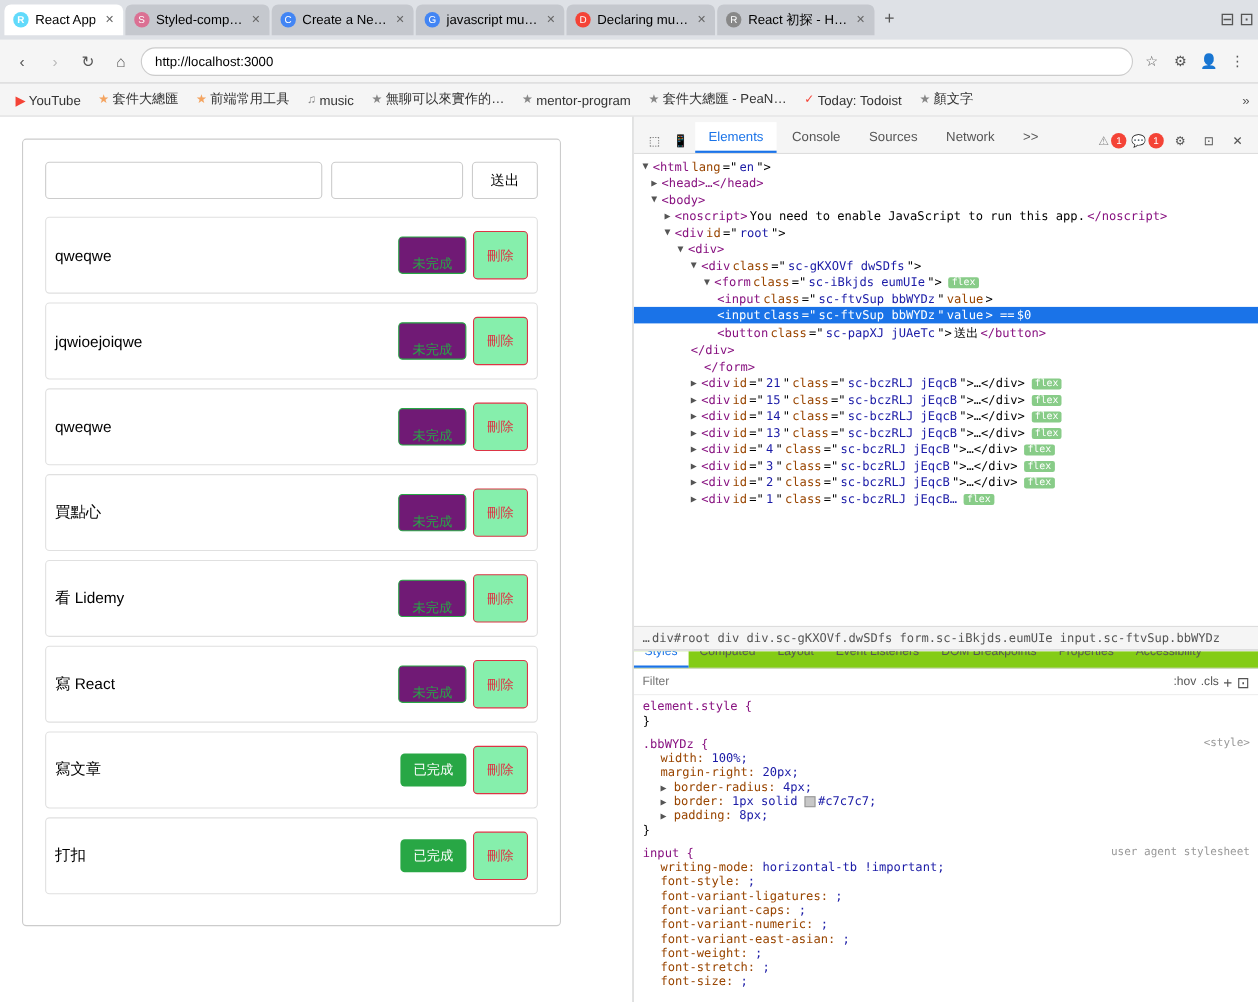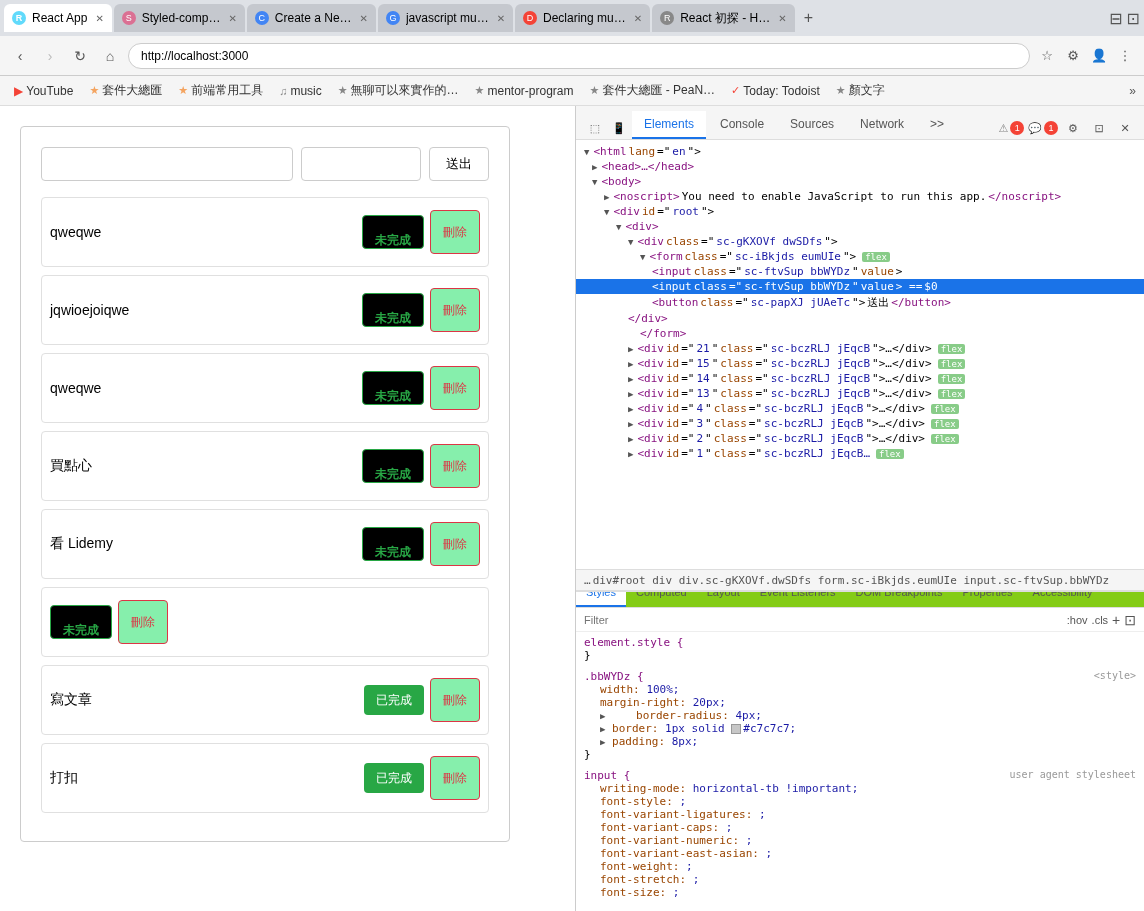--- a/index.html
+++ b/index.html
@@ -37,21 +37,21 @@
 
     
     .react-page { width: 575px; background: #fff; overflow-y: auto; padding: 20px; flex-shrink: 0; }
     .todo-container { border: 1px solid #ccc; border-radius: 4px; padding: 20px; max-width: 490px; }
     .todo-form { display: flex; gap: 8px; margin-bottom: 16px; }
     .todo-input { flex: 1; height: 34px; border: 1px solid #ccc; border-radius: 4px; padding: 0 8px; font-size: 13px; }
     .todo-input-2 { width: 120px; height: 34px; border: 1px solid #ccc; border-radius: 4px; padding: 0 8px; font-size: 13px; }
     .todo-submit { height: 34px; padding: 0 16px; background: #fff; border: 1px solid #ccc; border-radius: 4px; cursor: pointer; font-size: 13px; }
     .todo-item { display: flex; align-items: center; padding: 12px 8px; border: 1px solid #e0e0e0; border-radius: 4px; margin-bottom: 8px; }
     .todo-text { flex: 1; font-size: 14px; }
-    .btn-incomplete { height: 30px; padding: 16px 12px; border: 1px solid #28a745; color: #28a745; background: #000000; border-radius: 4px; cursor: pointer; font-size: 12px; margin-right: 6px; white-space: nowrap; font-weight: bold; }
+    .btn-incomplete { height: 30px; padding: 16px 12px; border: 1px solid #28a745; color: #28a745; background: #701a75; border-radius: 4px; cursor: pointer; font-size: 12px; margin-right: 6px; white-space: nowrap; }
     .btn-complete { height: 30px; padding: 0 12px; border: none; color: #fff; background: #28a745; border-radius: 4px; cursor: pointer; font-size: 12px; margin-right: 6px; white-space: nowrap; }
     .btn-delete { height: 44px; padding: 0 12px; border: 1px solid #dc3545; color: #dc3545; background: #86efac; border-radius: 4px; cursor: pointer; font-size: 12px; white-space: nowrap; }
 
     
     .devtools { flex: 1; background: #fff; border-left: 1px solid #ccc; display: flex; flex-direction: column; font-size: 11px; overflow: hidden; }
     .devtools-tabs { height: 34px; display: flex; align-items: flex-end; padding: 0 8px; border-bottom: 1px solid #ddd; background: #f5f5f5; gap: 2px; }
     .devtools-tab { height: 28px; padding: 0 12px; border: none; background: transparent; cursor: pointer; font-size: 12px; color: #555; border-bottom: 2px solid transparent; }
     .devtools-tab.active { color: #1a73e8; border-bottom: 2px solid #1a73e8; background: #fff; }
     .devtools-icons { margin-left: auto; display: flex; gap: 4px; align-items: center; }
     .devtools-icon-btn { width: 22px; height: 22px; border: none; background: transparent; cursor: pointer; font-size: 11px; color: #555; display: flex; align-items: center; justify-content: center; }
@@ -236,20 +236,21 @@
               <span class="todo-text">買點心</span>
               <button class="btn-incomplete">未完成</button>
               <button class="btn-delete">刪除</button>
             </div>
             <div class="todo-item">
               <span class="todo-text">看 Lidemy</span>
               <button class="btn-incomplete">未完成</button>
               <button class="btn-delete">刪除</button>
             </div>
             <div class="todo-item">
+              <span class="todo-text">寫 React</span>
               <button class="btn-incomplete">未完成</button>
               <button class="btn-delete">刪除</button>
             </div>
             <div class="todo-item">
               <span class="todo-text">寫文章</span>
               <button class="btn-complete">已完成</button>
               <button class="btn-delete">刪除</button>
             </div>
             <div class="todo-item">
               <span class="todo-text">打扣</span>
@@ -508,21 +509,21 @@
               <br>
               <span class="css-brace">}</span>
             </div>
 
             <div class="css-rule">
               <span class="css-selector">.bbWYDz {</span>
               <span class="css-source">&lt;style&gt;</span>
               <br>
               <span class="css-prop"><span style="color:#994500;">width:</span> <span style="color:#1a1aa6;">100%;</span></span><br>
               <span class="css-prop"><span style="color:#994500;">margin-right:</span> <span style="color:#1a1aa6;">20px;</span></span><br>
-              <span class="css-prop"><span class="css-triangle">▶</span> <span style="color:#994500;margin-left:24px;">border-radius:</span> <span style="color:#1a1aa6;">4px;</span></span><br>
+              <span class="css-prop"><span class="css-triangle">▶</span> <span style="color:#994500;">border-radius:</span> <span style="color:#1a1aa6;">4px;</span></span><br>
               <span class="css-prop"><span class="css-triangle">▶</span> <span style="color:#994500;">border:</span> <span style="color:#1a1aa6;">1px solid </span><span class="color-swatch"></span><span style="color:#1a1aa6;">#c7c7c7;</span></span><br>
               <span class="css-prop"><span class="css-triangle">▶</span> <span style="color:#994500;">padding:</span> <span style="color:#1a1aa6;">8px;</span></span><br>
               <span class="css-brace">}</span>
             </div>
 
             <div class="css-rule">
               <span class="css-selector">input {</span>
               <span class="css-source">user agent stylesheet</span>
               <br>
               <span class="css-prop"><span style="color:#994500;">writing-mode:</span> <span style="color:#1a1aa6;">horizontal-tb !important;</span></span><br>

